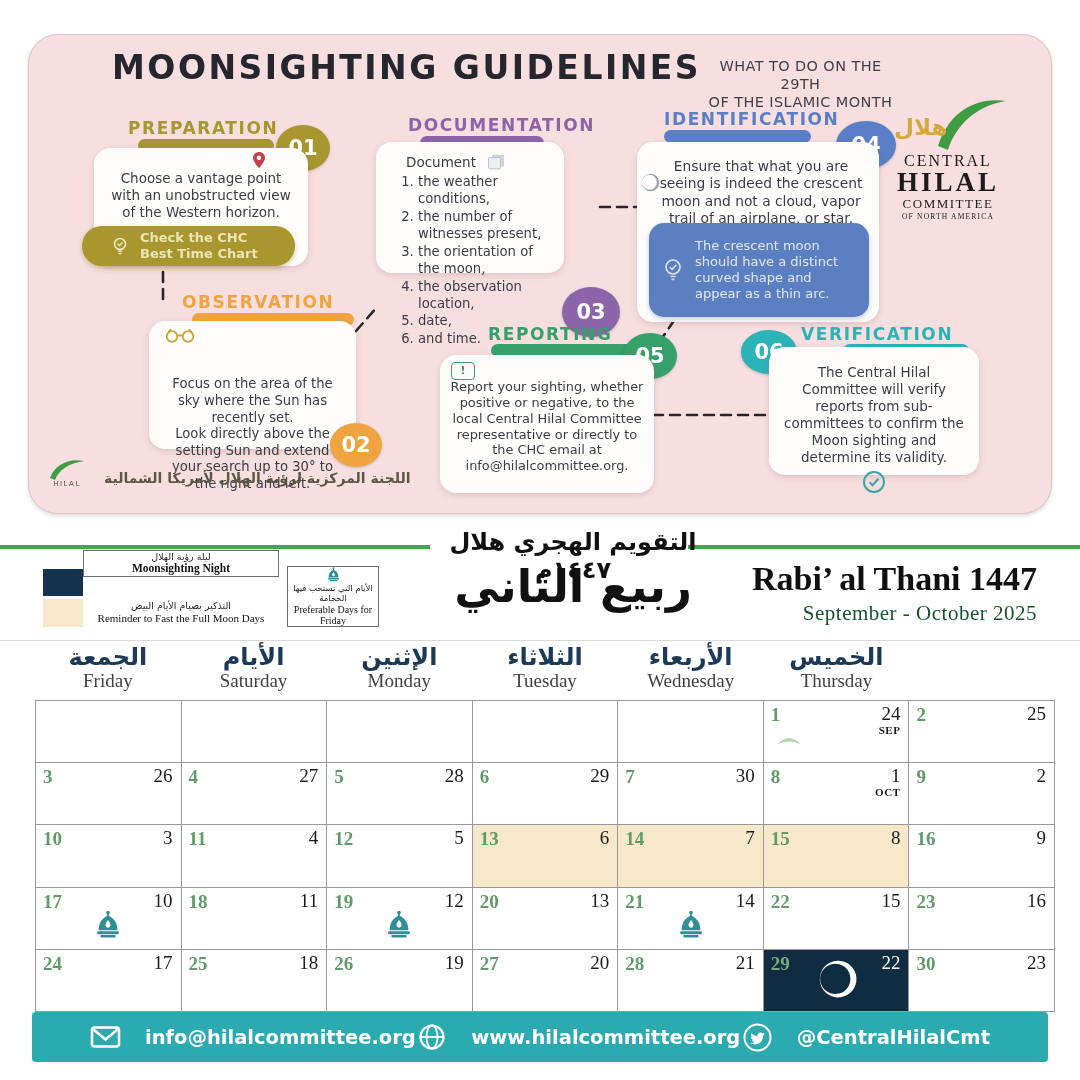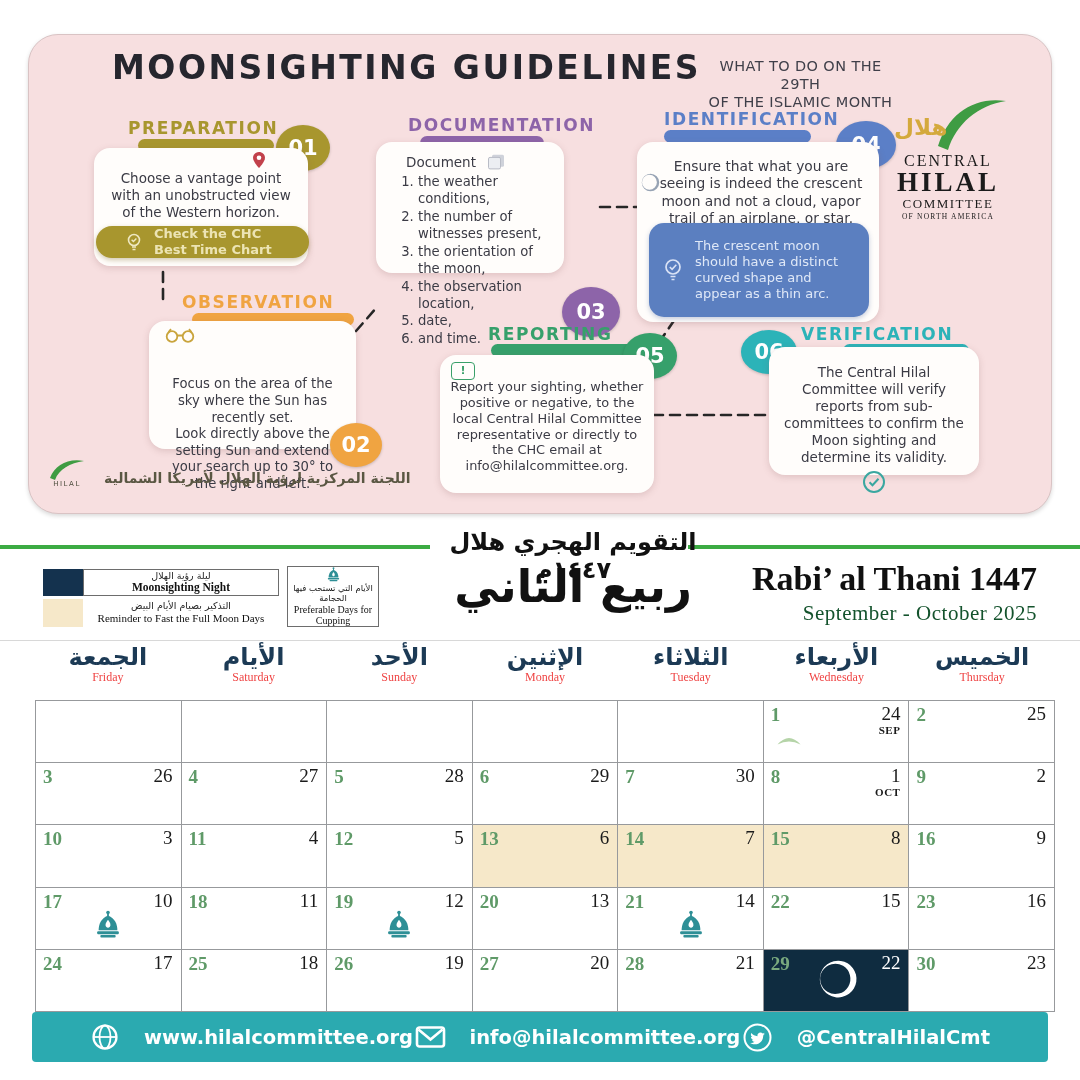--- a/index.html
+++ b/index.html
@@ -46,21 +46,21 @@
   .cal-title{right:43px;top:560px;font-family:"Liberation Serif",serif;font-size:34px;font-weight:bold;color:#101010;}
   .cal-sub{right:43px;top:601px;font-family:"Liberation Serif",serif;font-size:21px;color:#14532d;letter-spacing:.5px;}
   .legend-swatch{width:40px;box-sizing:border-box;}
   .legendbox{border:1px solid #6d6d6d;box-sizing:border-box;display:flex;flex-direction:column;
              justify-content:center;align-items:center;background:#fff;}
   .leg-ar{font-size:9.5px;color:#222;line-height:1.1;}
   .leg-en{font-family:"Liberation Serif",serif;font-size:11.5px;font-weight:bold;color:#111;line-height:1.1;}
   .leg-en2{font-family:"Liberation Serif",serif;font-size:11px;color:#111;line-height:1.1;}
   .dayhead{left:35px;top:644px;width:1020px;display:grid;grid-template-columns:repeat(7,1fr);text-align:center;}
   .ar-day{font-size:24px;font-weight:bold;color:#1c3a55;line-height:1.1;}
-  .en-day{font-family:"Liberation Serif",serif;font-size:12px;color:#ef4444;text-align:center;}
+  .en-day{font-family:"Liberation Serif",serif;font-size:19px;color:#404040;text-align:center;}
   .grid{left:35px;top:700px;width:1020px;height:312px;display:grid;
         grid-template-columns:repeat(7,1fr);grid-template-rows:repeat(5,1fr);
         border-left:1px solid #97999c;border-top:1px solid #97999c;box-sizing:border-box;}
   .cell{position:relative;border-right:1px solid #97999c;border-bottom:1px solid #97999c;background:#fff;}
   .cell.cream{background:#f6e8c9;}
   .cell.navy{background:#0f2c40;}
   .hijri{position:absolute;top:3px;left:7px;font-family:"Liberation Serif",serif;
          font-size:19px;font-weight:bold;color:#5f9a68;}
   .greg{position:absolute;top:3px;right:8px;font-family:"Liberation Serif",serif;
         font-size:19px;color:#1b1b1b;text-align:right;line-height:1;}
@@ -114,21 +114,21 @@
   <div class="abs step-label" style="left: 128px; top: 118px; color: rgb(168, 150, 46);">PREPARATION</div>
   <div class="abs pill" style="left: 138px; top: 139px; width: 136px; background: rgb(168, 150, 46);"></div>
   <div class="abs badge" style="left: 276px; top: 125px; width: 54px; height: 46px; background: rgb(168, 150, 46);">01</div>
   <div class="abs card" style="left:94px;top:148px;width:214px;height:118px;padding:22px 12px 6px">
     <svg class="abs" style="left:158px;top:3px" width="14" height="18" viewBox="0 0 14 18">
       <path d="M7 1 C3.7 1 1 3.6 1 6.8 C1 11 7 17 7 17 C7 17 13 11 13 6.8 C13 3.6 10.3 1 7 1 Z" fill="#c2414b"></path>
       <circle cx="7" cy="6.8" r="2.3" fill="#fff"></circle>
     </svg>
     <span>Choose a vantage point with an unobstructed view of the Western horizon.</span>
   </div>
-  <div class="abs goldbtn" style="left:96px;top:226px;width:213px;height:32px">
+  <div class="abs goldbtn" style="left:82px;top:226px;width:213px;height:40px">
     <svg width="22" height="22" viewBox="0 0 22 22">
       <circle cx="11" cy="9" r="5.5" fill="none" stroke="#eee8c2" stroke-width="1.6"></circle>
       <path d="M9 16 h4 M9.5 18.5 h3" stroke="#eee8c2" stroke-width="1.5"></path>
       <path d="M8.6 8.8 l1.8 1.8 l3-3.2" fill="none" stroke="#eee8c2" stroke-width="1.4"></path>
     </svg>
     <span style="width:128px">Check the CHC Best Time Chart</span>
   </div>
 
   <div class="abs step-label" style="left: 182px; top: 292px; color: rgb(240, 164, 65);">OBSERVATION</div>
   <div class="abs pill" style="left: 192px; top: 313px; width: 162px; background: rgb(240, 164, 65);"></div>
@@ -208,54 +208,50 @@
   <div class="abs gline" style="left:0;width:430px"></div>
   <div class="abs gline" style="left:688px;width:392px"></div>
   <div class="abs sep"></div>
 
   <div class="abs cal-ar-title ar">التقويم الهجري هلال ١٤٤٧م</div>
   <div class="abs cal-ar-month ar">ربيع الثاني</div>
   <div class="abs cal-title">Rabi’ al Thani 1447</div>
   <div class="abs cal-sub">September - October 2025</div>
 
   <div class="abs legend-swatch" style="left:43px;top:569px;height:27px;background:#14324e"></div>
-  <div class="abs legendbox" style="left:83px;top:569px;width:196px;height:27px">
+  <div class="abs legendbox" style="left:83px;top:550px;width:196px;height:27px">
     <div class="leg-ar ar">ليلة رؤية الهلال</div>
     <div class="leg-en">Moonsighting Night</div>
   </div>
   <div class="abs legend-swatch" style="left:43px;top:599px;height:28px;background:#f6e8c9"></div>
   <div class="abs" style="left:83px;top:598px;width:196px;height:29px;display:flex;flex-direction:column;justify-content:center;align-items:center">
     <div class="leg-ar ar">التذكير بصيام الأيام البيض</div>
     <div class="leg-en2">Reminder to Fast the Full Moon Days</div>
   </div>
   <div class="abs legendbox" style="left:287px;top:566px;width:92px;height:61px;gap:1px">
     <svg width="15" height="16" viewBox="0 0 30 34">
       <circle cx="15" cy="2.6" r="2" fill="#2e8f96"></circle>
       <rect x="14" y="3.5" width="2" height="3" fill="#2e8f96"></rect>
       <path d="M15 6 C7 9.4 4.6 16 4.6 22.4 L25.4 22.4 C25.4 16 23 9.4 15 6 Z" fill="#2e8f96"></path>
       <path d="M15 10.6 C12.2 14 11.6 16.6 12.9 18.4 A2.9 2.9 0 0 0 17.1 18.4 C18.4 16.6 17.8 14 15 10.6 Z" fill="#ffffff"></path>
       <rect x="3" y="23.4" width="24" height="3.2" rx="1" fill="#2e8f96"></rect>
       <rect x="6.5" y="27.6" width="17" height="2.6" rx="1" fill="#2e8f96"></rect>
     </svg>
     <div class="leg-ar ar" style="font-size:8.5px;text-align:center;width:86px">الأيام التي تستحب فيها الحجامة</div>
-    <div class="leg-en2" style="font-size:10px;text-align:center;width:80px">Preferable Days for Cupping</div>
+    <div class="leg-en2" style="font-size:10px;text-align:center;width:80px">Preferable Days for Friday</div>
   </div>
 
   <div class="abs dayhead">
       <div>
         <div class="ar-day ar">الجمعة</div>
         <div class="en-day">Friday</div>
       </div>
       <div>
         <div class="ar-day ar">الأيام</div>
         <div class="en-day">Saturday</div>
-      </div>
-      <div>
-        <div class="ar-day ar">الأحد</div>
-        <div class="en-day">Sunday</div>
       </div>
       <div>
         <div class="ar-day ar">الإثنين</div>
         <div class="en-day">Monday</div>
       </div>
       <div>
         <div class="ar-day ar">الثلاثاء</div>
         <div class="en-day">Tuesday</div>
       </div>
       <div>
@@ -420,35 +416,35 @@
           </svg></span>
       </div>
       <div class="cell">
         <span class="hijri">30</span>
         <span class="greg">23</span>
       </div>
     </div>
 
   <div class="abs footerbar">
     <div class="fgroup">
+      <svg width="31" height="24" viewBox="0 0 31 24">
+        <rect x="2" y="2.5" width="27" height="19" rx="2.5" fill="none" stroke="#fff" stroke-width="2.6"></rect>
+        <path d="M3.5 4.5 L15.5 14.5 L27.5 4.5" fill="none" stroke="#fff" stroke-width="2.6"></path>
+      </svg>
+      <span>info@hilalcommittee.org</span>
+    </div>
+    <div class="fgroup">
       <svg width="30" height="30" viewBox="0 0 30 30">
         <circle cx="15" cy="15" r="11.5" fill="none" stroke="#fff" stroke-width="2.2"></circle>
         <ellipse cx="15" cy="15" rx="5.5" ry="11.5" fill="none" stroke="#fff" stroke-width="1.8"></ellipse>
         <path d="M3.5 15 H26.5" stroke="#fff" stroke-width="1.8"></path>
       </svg>
       <span>www.hilalcommittee.org</span>
     </div>
     <div class="fgroup">
-      <svg width="31" height="24" viewBox="0 0 31 24">
-        <rect x="2" y="2.5" width="27" height="19" rx="2.5" fill="none" stroke="#fff" stroke-width="2.6"></rect>
-        <path d="M3.5 4.5 L15.5 14.5 L27.5 4.5" fill="none" stroke="#fff" stroke-width="2.6"></path>
-      </svg>
-      <span>info@hilalcommittee.org</span>
-    </div>
-    <div class="fgroup">
       <svg width="31" height="31" viewBox="0 0 31 31">
         <circle cx="15.5" cy="15.5" r="13" fill="none" stroke="#fff" stroke-width="2"></circle>
         <path transform="translate(6.5,7.5) scale(0.75)" fill="#fff" d="M22 5.9c-.7.3-1.5.5-2.3.6.8-.5 1.5-1.3 1.8-2.2-.8.5-1.6.8-2.6 1-.7-.8-1.8-1.3-3-1.3-2.2 0-4 1.8-4 4 0 .3 0 .6.1.9-3.3-.2-6.3-1.8-8.3-4.2-.3.6-.5 1.3-.5 2 0 1.4.7 2.6 1.8 3.3-.7 0-1.3-.2-1.8-.5v.1c0 1.9 1.4 3.5 3.2 3.9-.3.1-.7.1-1.1.1-.3 0-.5 0-.8-.1.5 1.6 2 2.8 3.7 2.8-1.4 1.1-3.1 1.7-5 1.7h-1c1.8 1.1 3.9 1.8 6.1 1.8 7.3 0 11.3-6.1 11.3-11.3v-.5c.8-.6 1.5-1.3 2-2.1z"></path>
       </svg>
       <span>@CentralHilalCmt</span>
     </div>
   </div>
 
 </div>
 

